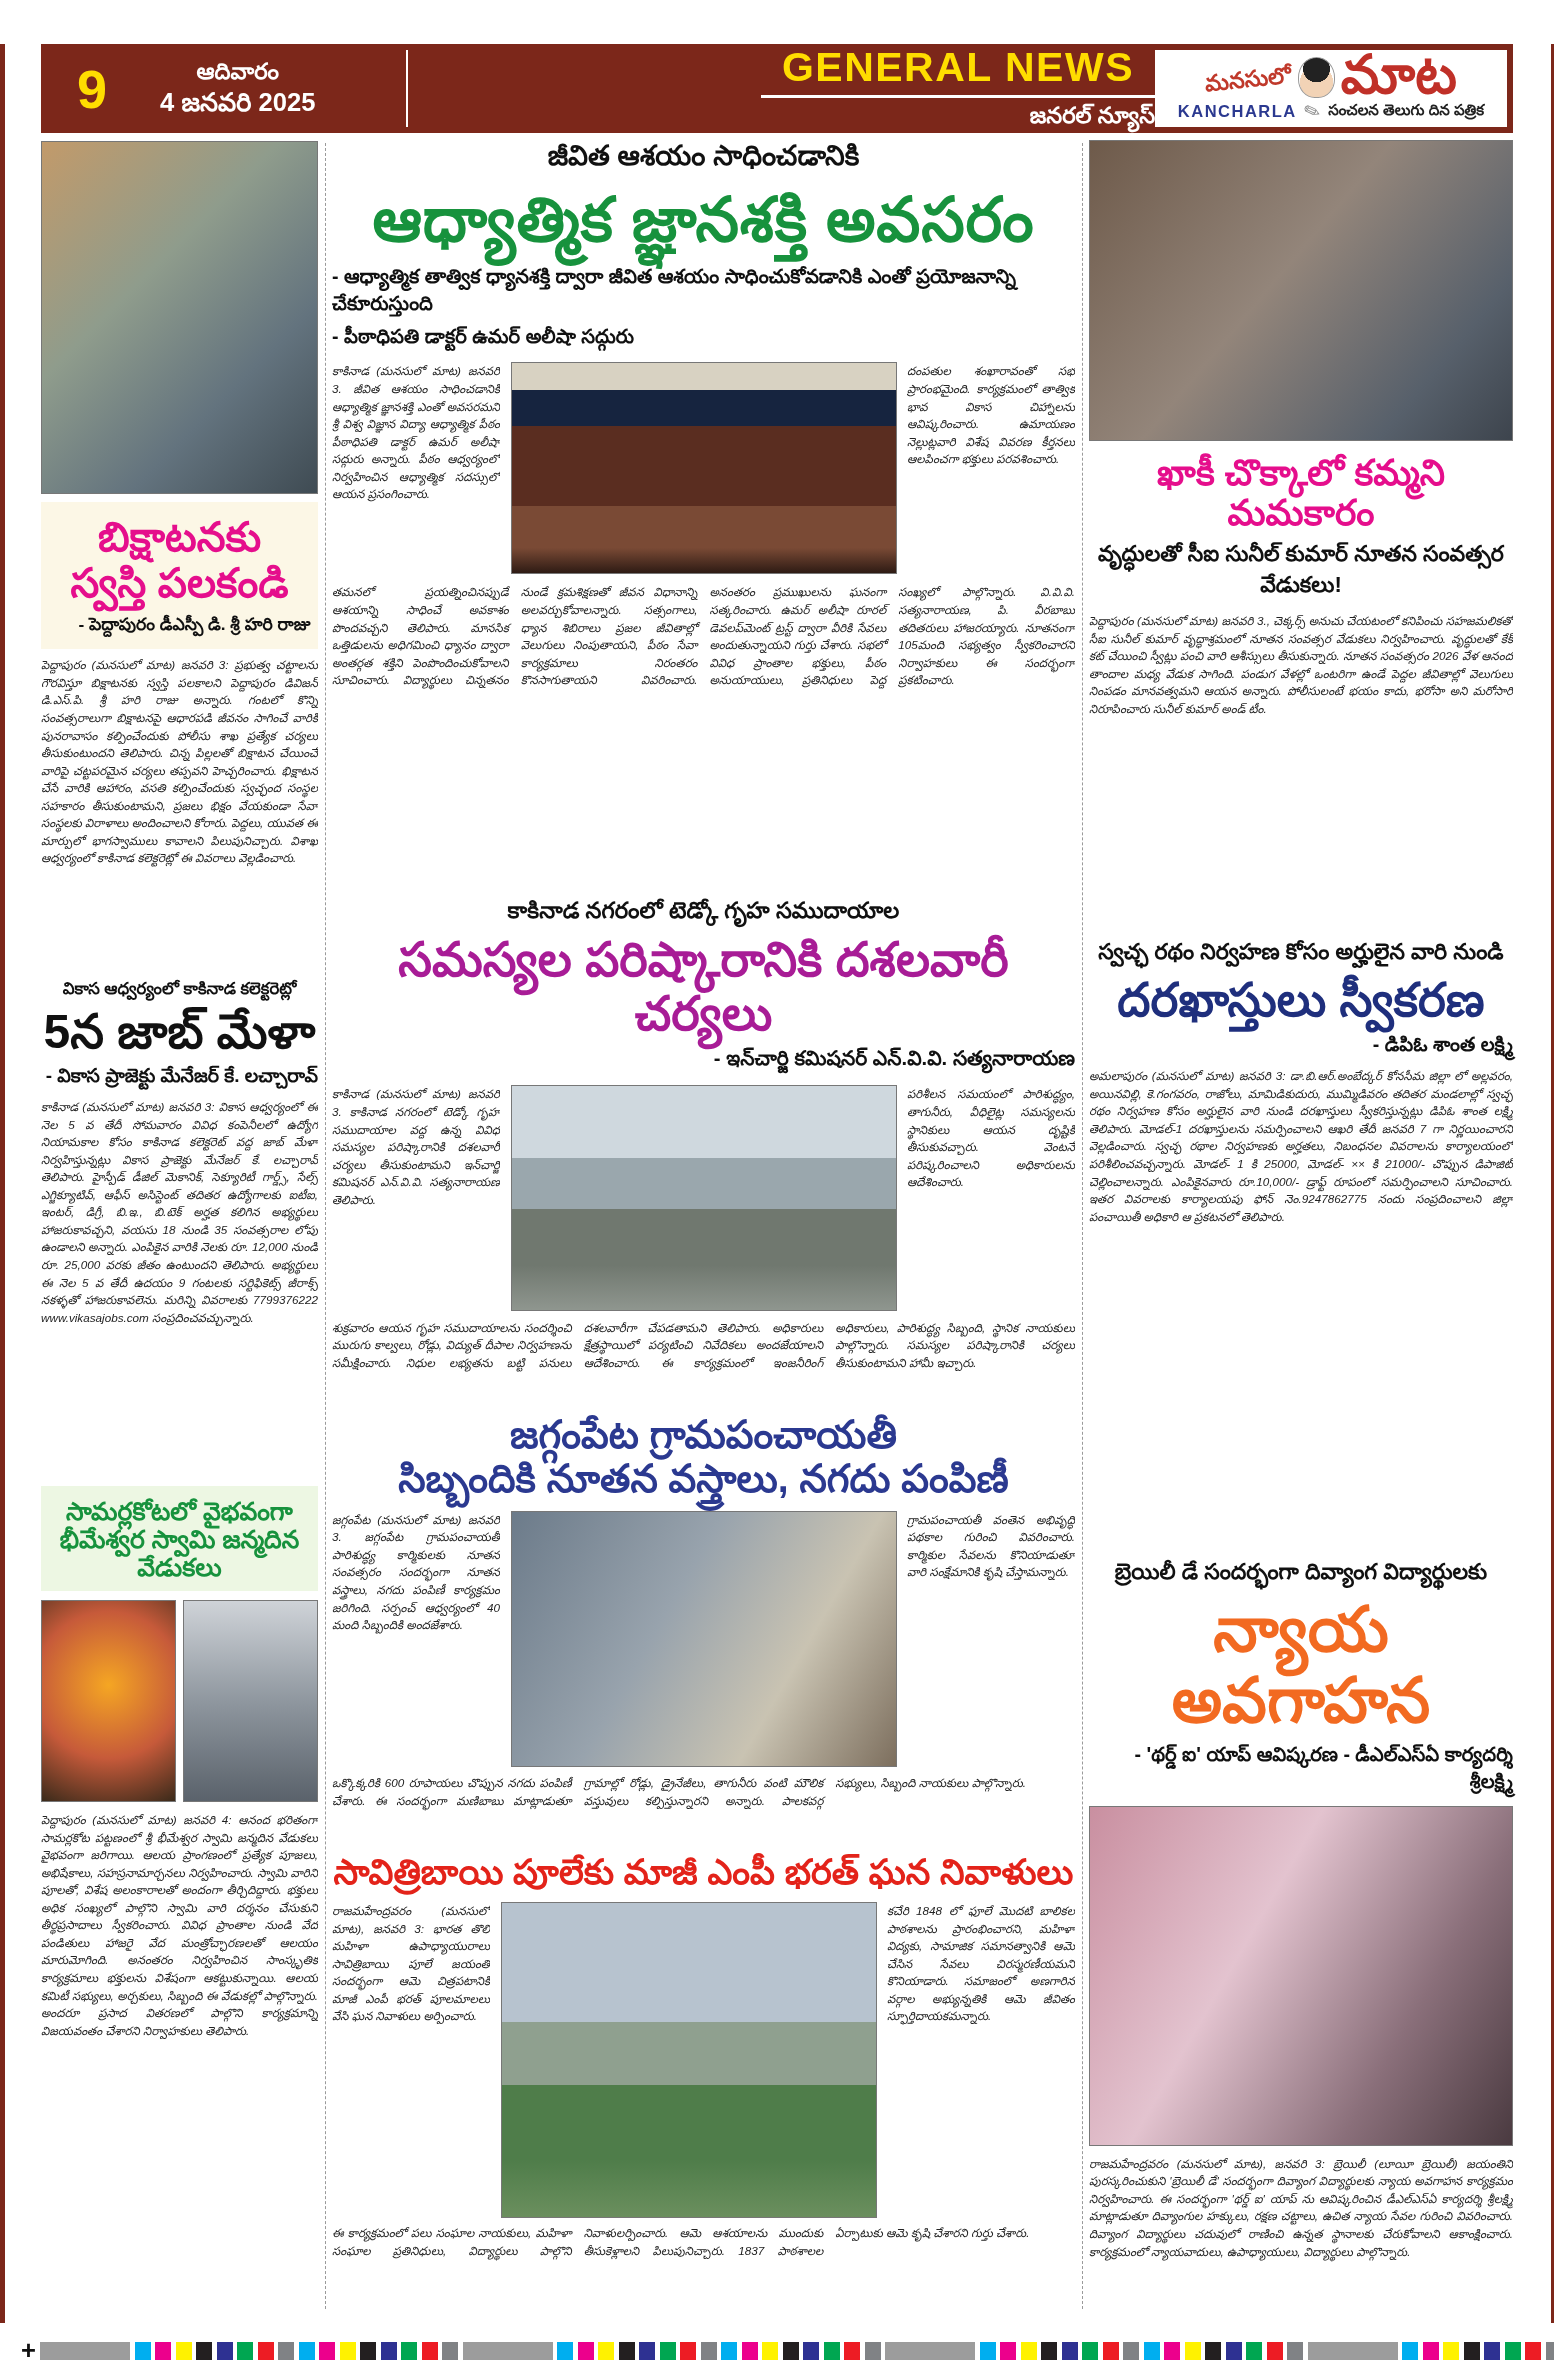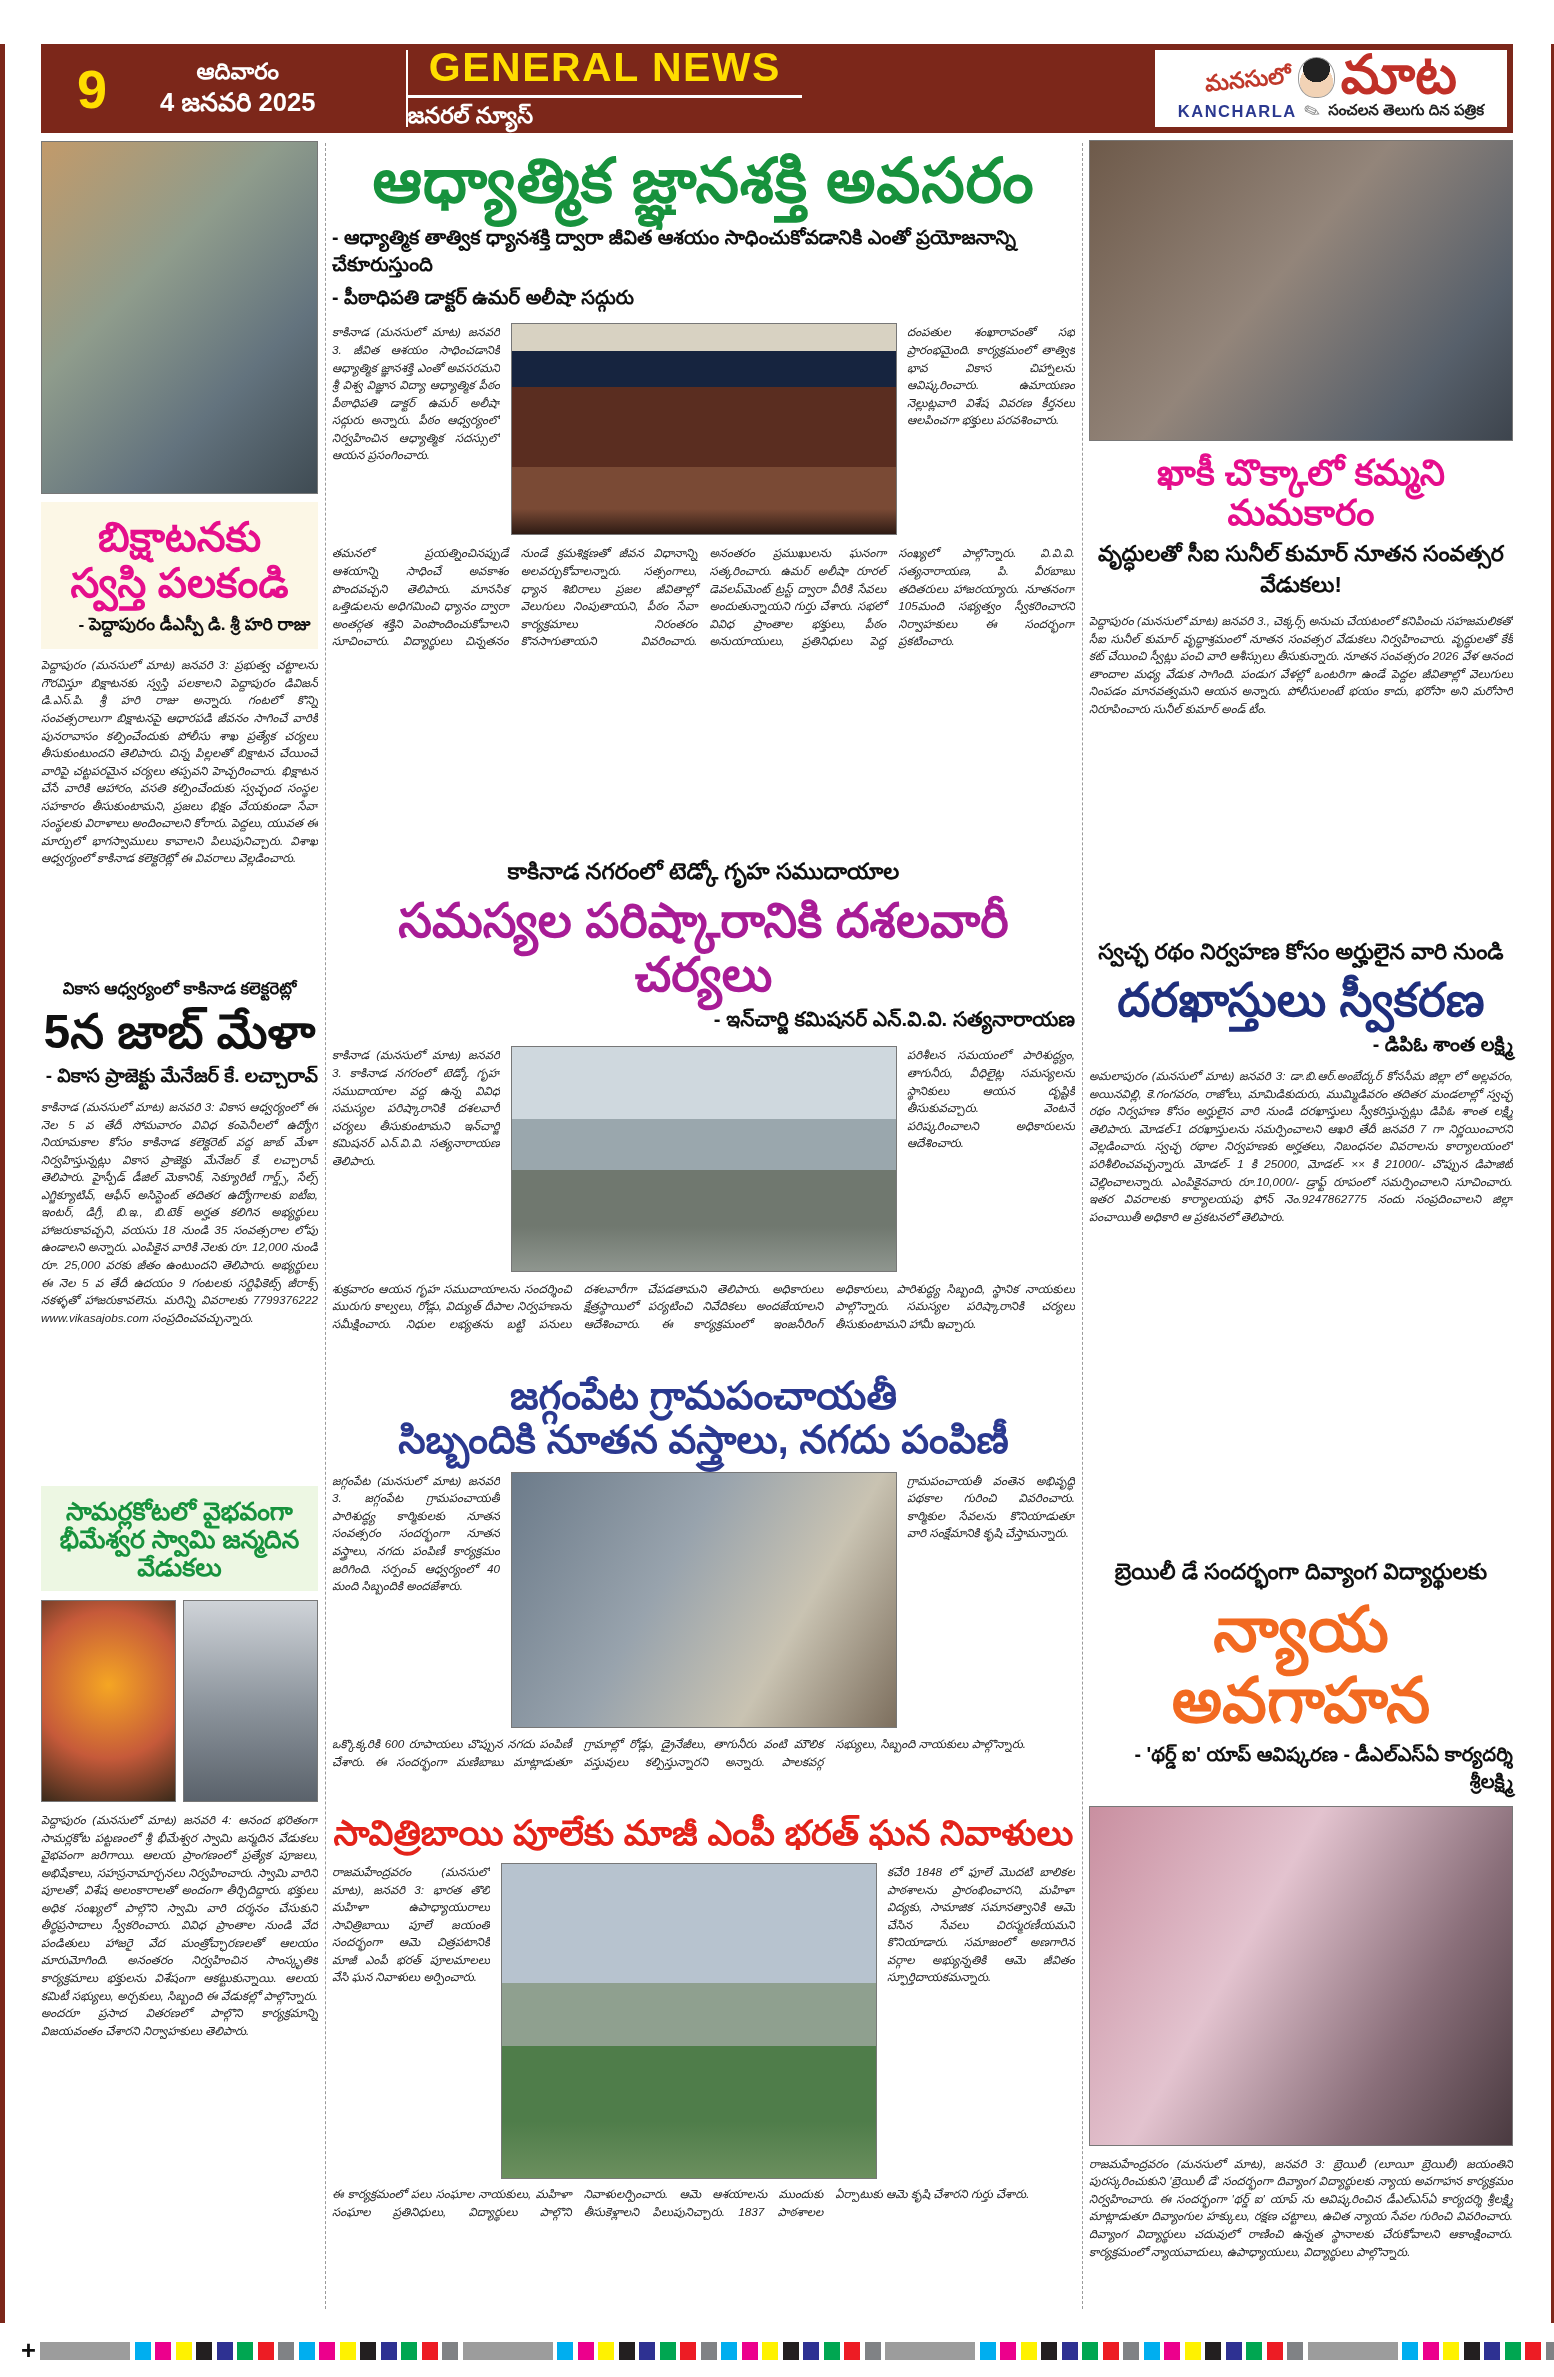--- a/index.html
+++ b/index.html
@@ -7,21 +7,21 @@
          font-family:"Liberation Sans","DejaVu Sans",sans-serif;color:#1a1a1a;overflow:hidden;}
   .edge{position:absolute;top:44px;width:4.5px;height:2279px;background:#7C271A;}
   
   #header{position:absolute;top:44px;left:41px;width:1472px;height:89px;display:flex;}
   #band{flex:1;background:#7C271A;display:flex;align-items:center;color:#fff;}
   .pgnum{color:#FFDD00;font-size:54px;font-weight:bold;margin:0 53px 0 36px;line-height:1;}
   .dateblk{text-align:center;font-weight:bold;line-height:1.25;margin-right:90px;}
   .dateblk .d1{font-size:22.6px;}
   .dateblk .d2{font-size:25.6px;}
   #vdiv{width:2.3px;background:#fff;height:86%;align-self:center;}
-  .secblk{flex:1;text-align:left;}
+  .secblk{flex:1;text-align:right;}
   .sec-en{display:inline-block;color:#FFDD00;font-size:41px;font-weight:bold;letter-spacing:1.5px;
           border-bottom:3px solid #fff;padding:0 21px 4.5px;}
   .sec-te{color:#fff;font-size:22.6px;font-weight:bold;margin-top:4.5px;}
   #logobox{width:352px;background:#fff;border:6px solid #7C271A;border-left:none;position:relative;
            display:flex;flex-direction:column;justify-content:center;align-items:center;}
   .logo-top{display:flex;align-items:flex-end;gap:6px;}
   .logo-script{color:#C0392B;font-size:22.6px;font-weight:bold;transform:rotate(-6deg);}
   .logo-face{width:35px;height:39px;border-radius:50% 50% 45% 45%;background:
      radial-gradient(circle at 50% 28%,#222 0 40%,transparent 41%),
      radial-gradient(circle at 50% 62%,#f2d3b6 0 55%,transparent 56%);border:0.8px solid #999;}
@@ -138,20 +138,21 @@
     </div>
     <div class="deities">
       <div class="photo ph-deity1"></div>
       <div class="photo ph-deity2"></div>
     </div>
     <div class="body" style="height:421px;margin-top:9px">పెద్దాపురం (మనసులో మాట) జనవరి 4: ఆనంద భరితంగా సామర్లకోట పట్టణంలో శ్రీ భీమేశ్వర స్వామి జన్మదిన వేడుకలు వైభవంగా జరిగాయి. ఆలయ ప్రాంగణంలో ప్రత్యేక పూజలు, అభిషేకాలు, సహస్రనామార్చనలు నిర్వహించారు. స్వామి వారిని పూలతో, విశేష అలంకారాలతో అందంగా తీర్చిదిద్దారు. భక్తులు అధిక సంఖ్యలో పాల్గొని స్వామి వారి దర్శనం చేసుకుని తీర్థప్రసాదాలు స్వీకరించారు. వివిధ ప్రాంతాల నుండి వేద పండితులు హాజరై వేద మంత్రోచ్ఛారణలతో ఆలయం మారుమోగింది. అనంతరం నిర్వహించిన సాంస్కృతిక కార్యక్రమాలు భక్తులను విశేషంగా ఆకట్టుకున్నాయి. ఆలయ కమిటీ సభ్యులు, అర్చకులు, సిబ్బంది ఈ వేడుకల్లో పాల్గొన్నారు. అందరూ ప్రసాద వితరణలో పాల్గొని కార్యక్రమాన్ని విజయవంతం చేశారని నిర్వాహకులు తెలిపారు.</div>
   </div>
 
   <div id="col-center">
     <div>
+      <div class="kicker" style="font-size:28px">జీవిత ఆశయం సాధించడానికి</div>
       <div class="hl hl-green-xl" style="margin-top:6px">ఆధ్యాత్మిక జ్ఞానశక్తి అవసరం</div>
       <div class="subline">- ఆధ్యాత్మిక తాత్విక ధ్యానశక్తి ద్వారా జీవిత ఆశయం సాధించుకోవడానికి ఎంతో ప్రయోజనాన్ని చేకూరుస్తుంది</div>
       <div class="subline" style="margin-top:6px">- పీఠాధిపతి డాక్టర్ ఉమర్ అలీషా సద్గురు</div>
       <div class="grid3" style="grid-template-columns:168px 1fr 168px;">
         <div class="body" style="height:212px">కాకినాడ (మనసులో మాట) జనవరి 3. జీవిత ఆశయం సాధించడానికి ఆధ్యాత్మిక జ్ఞానశక్తి ఎంతో అవసరమని శ్రీ విశ్వ విజ్ఞాన విద్యా ఆధ్యాత్మిక పీఠం పీఠాధిపతి డాక్టర్ ఉమర్ అలీషా సద్గురు అన్నారు. పీఠం ఆధ్వర్యంలో నిర్వహించిన ఆధ్యాత్మిక సదస్సులో ఆయన ప్రసంగించారు.</div>
         <div class="photo ph-stage"></div>
         <div class="body" style="height:212px">దంపతుల శంఖారావంతో సభ ప్రారంభమైంది. కార్యక్రమంలో తాత్విక భావ వికాస చిహ్నాలను ఆవిష్కరించారు. ఉమాయణం నెల్లుట్లవారి విశేష వివరణ కీర్తనలు ఆలపించగా భక్తులు పరవశించారు.</div>
       </div>
       <div class="body cols4" style="height:301px;margin-top:9px">తమనలో ప్రయత్నించినప్పుడే ఆశయాన్ని సాధించే అవకాశం పొందవచ్చని తెలిపారు. మానసిక ఒత్తిడులను అధిగమించి ధ్యానం ద్వారా అంతర్గత శక్తిని పెంపొందించుకోవాలని సూచించారు. విద్యార్థులు చిన్నతనం నుండే క్రమశిక్షణతో జీవన విధానాన్ని అలవర్చుకోవాలన్నారు. సత్సంగాలు, ధ్యాన శిబిరాలు ప్రజల జీవితాల్లో వెలుగులు నింపుతాయని, పీఠం సేవా కార్యక్రమాలు నిరంతరం కొనసాగుతాయని వివరించారు. అనంతరం ప్రముఖులను ఘనంగా సత్కరించారు. ఉమర్ అలీషా రూరల్ డెవలప్‌మెంట్ ట్రస్ట్ ద్వారా వీరికి సేవలు అందుతున్నాయని గుర్తు చేశారు. సభలో వివిధ ప్రాంతాల భక్తులు, పీఠం అనుయాయులు, ప్రతినిధులు పెద్ద సంఖ్యలో పాల్గొన్నారు. వి.వి.వి. సత్యనారాయణ, పి. వీరబాబు తదితరులు హాజరయ్యారు. నూతనంగా 105మంది సభ్యత్వం స్వీకరించారని నిర్వాహకులు ఈ సందర్భంగా ప్రకటించారు.</div>
     </div>

